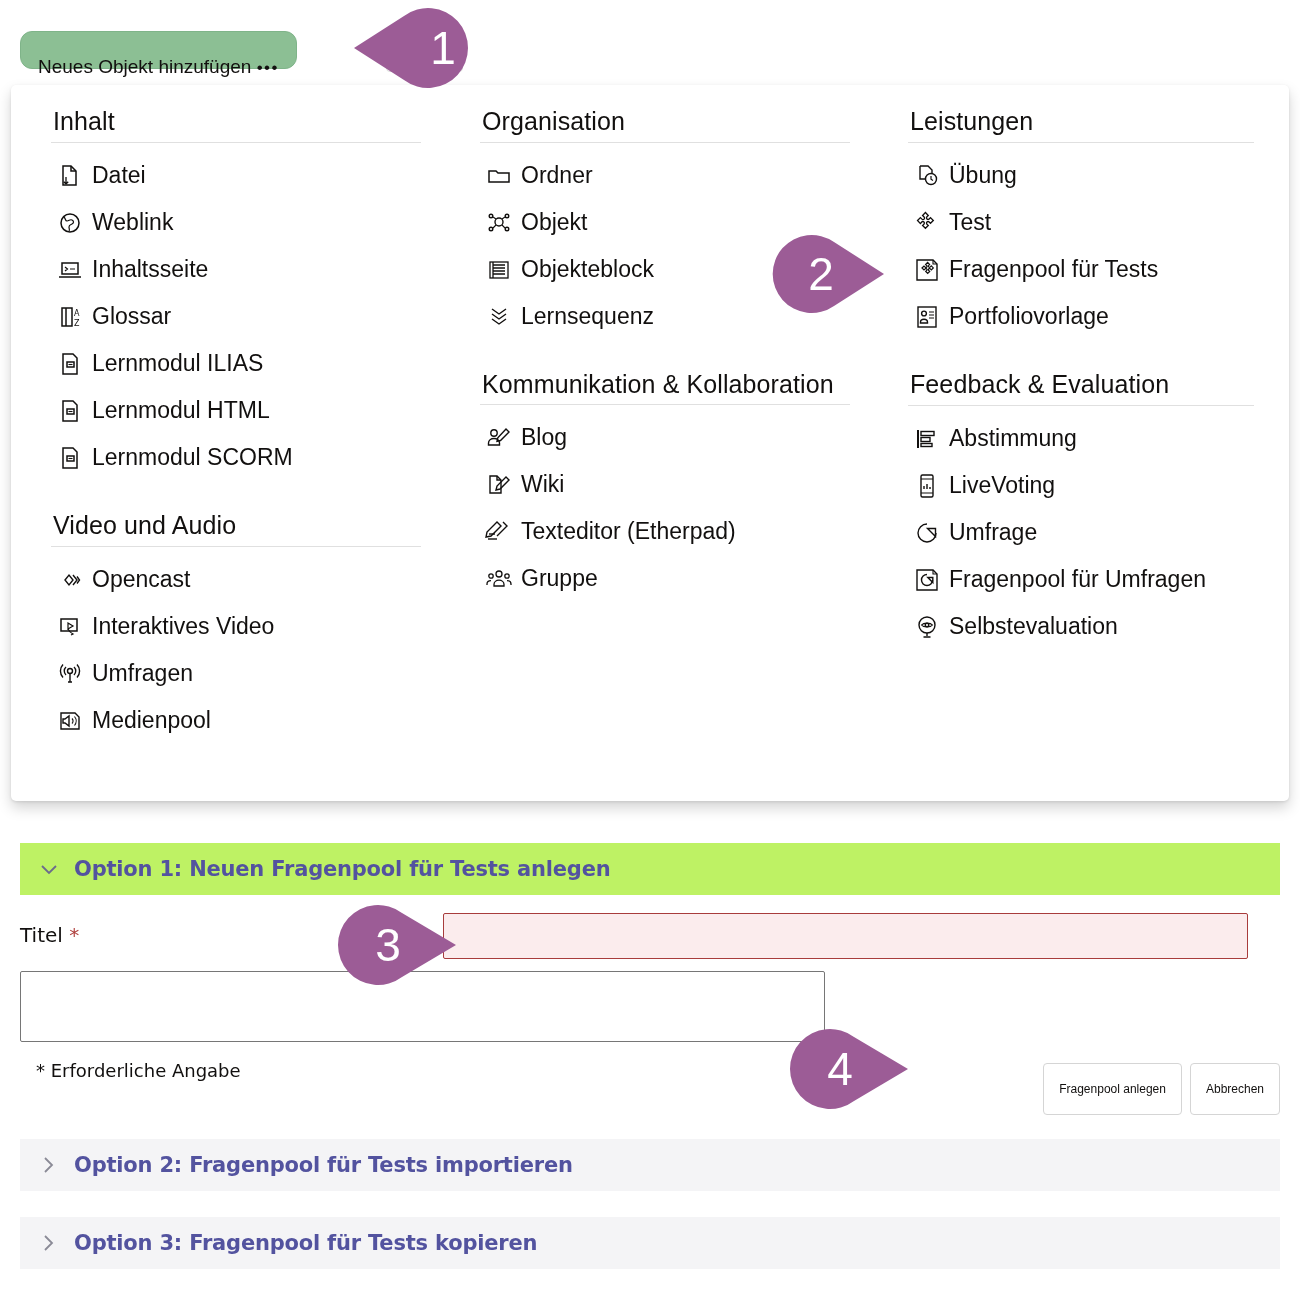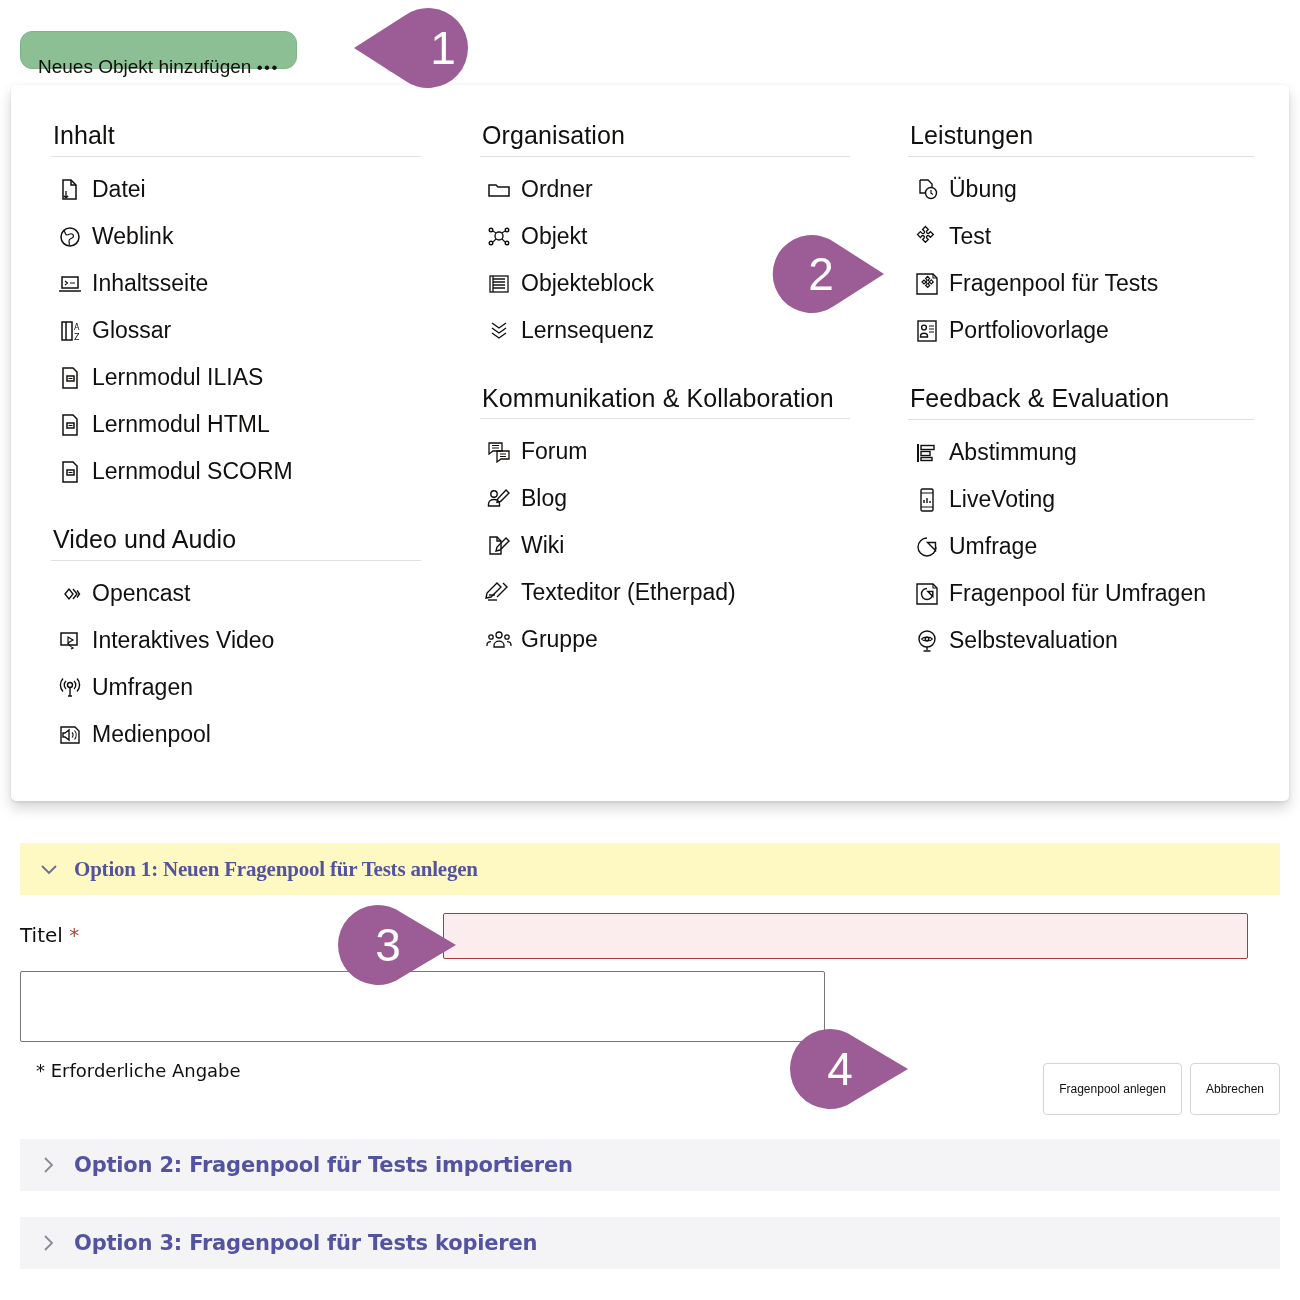--- a/index.html
+++ b/index.html
@@ -41,21 +41,21 @@
     position:absolute;left:0;top:0;width:100%;height:100%;
     display:flex;
   }
   .col{box-sizing:border-box;}
   .col-1{width:460px;padding:22px 0 0 40px;}
   .col-2{width:430px;padding:22px 0 0 9px;}
   .col-3{width:388px;padding:22px 0 0 7px;}
 
   .grp-title{
     font-size:25px;color:#12100f;font-weight:400;
-    letter-spacing:.1px;margin:14px 0 6px 0;padding:0 0 0 2px;
+    letter-spacing:.1px;margin:0 0 6px 0;padding:0 0 0 2px;
   }
   .grp-rule{height:1px;background:#e0e0e0;margin:0 0 9px 0;}
   .col-1 .grp-rule{width:370px;}
   .col-2 .grp-rule{width:370px;}
   .col-3 .grp-rule{width:346px;}
   .grp-title.second{margin-top:30px;}
   .grp-title.wrap{line-height:1.12;}
 
   .mi{
     display:flex;align-items:center;gap:7px;
@@ -70,21 +70,21 @@
   .opt-head{
     box-sizing:border-box;
     margin:0 20px;height:52px;
     display:flex;align-items:center;gap:14px;
     padding-left:18px;
     font-family:"DejaVu Sans","Liberation Sans",sans-serif;
     font-weight:700;font-size:21px;color:#53539f;
     letter-spacing:-.2px;
     cursor:pointer;
   }
-  .opt-head.active{background:#fef9c3;font-family:Liberation Serif, serif;}
+  .opt-head.active{background:#bef264;}
   .opt-head.collapsed{background:#f4f4f6;}
   .chev{width:22px;height:22px;flex:0 0 22px;}
   .chev svg{display:block}
 
   .form-body{position:relative;margin:0 20px;padding:18px 0 0 0;}
   .row{display:flex;align-items:flex-start;margin-bottom:12px;}
   .row .lab{
     width:423px;flex:0 0 423px;
     font-family:"DejaVu Sans","Liberation Sans",sans-serif;
     font-size:20px;color:#12100f;padding-top:10px;
@@ -308,31 +308,20 @@
             </svg>
           </span>
         <span class="lbl">Lernsequenz</span>
       </div>
 
       <div class="grp-title second wrap">Kommunikation &amp; Kollaboration</div>
       <div class="grp-rule"></div>
 
       <div class="mi">
         <span class="ico">
-            <svg viewBox="0 0 30 30" fill="none" stroke="#12100f" stroke-width="1.3">
-              <path d="M5 6h13v8h-9l-4 3z"></path>
-              <path d="M8 11h7M8 8.5h7" stroke-width="1.1"></path>
-              <path d="M13 14h12v8h-8l-4 3z"></path>
-              <path d="M16 17h6M16 19.5h6" stroke-width="1.1"></path>
-            </svg>
-          </span>
-        <span class="lbl">Forum</span>
-      </div>
-      <div class="mi">
-        <span class="ico">
             <svg viewBox="0 0 30 30" fill="none" stroke="#12100f" stroke-width="1.4">
               <circle cx="10" cy="10" r="3.2"></circle>
               <path d="M4.5 22v-2c0-2.6 2.4-4.5 5.5-4.5s5.5 1.9 5.5 4.5v2z"></path>
               <path d="M22 6l3 3-8.5 8.5-3.5.8.8-3.5z"></path>
             </svg>
           </span>
         <span class="lbl">Blog</span>
       </div>
       <div class="mi">
         <span class="ico">

